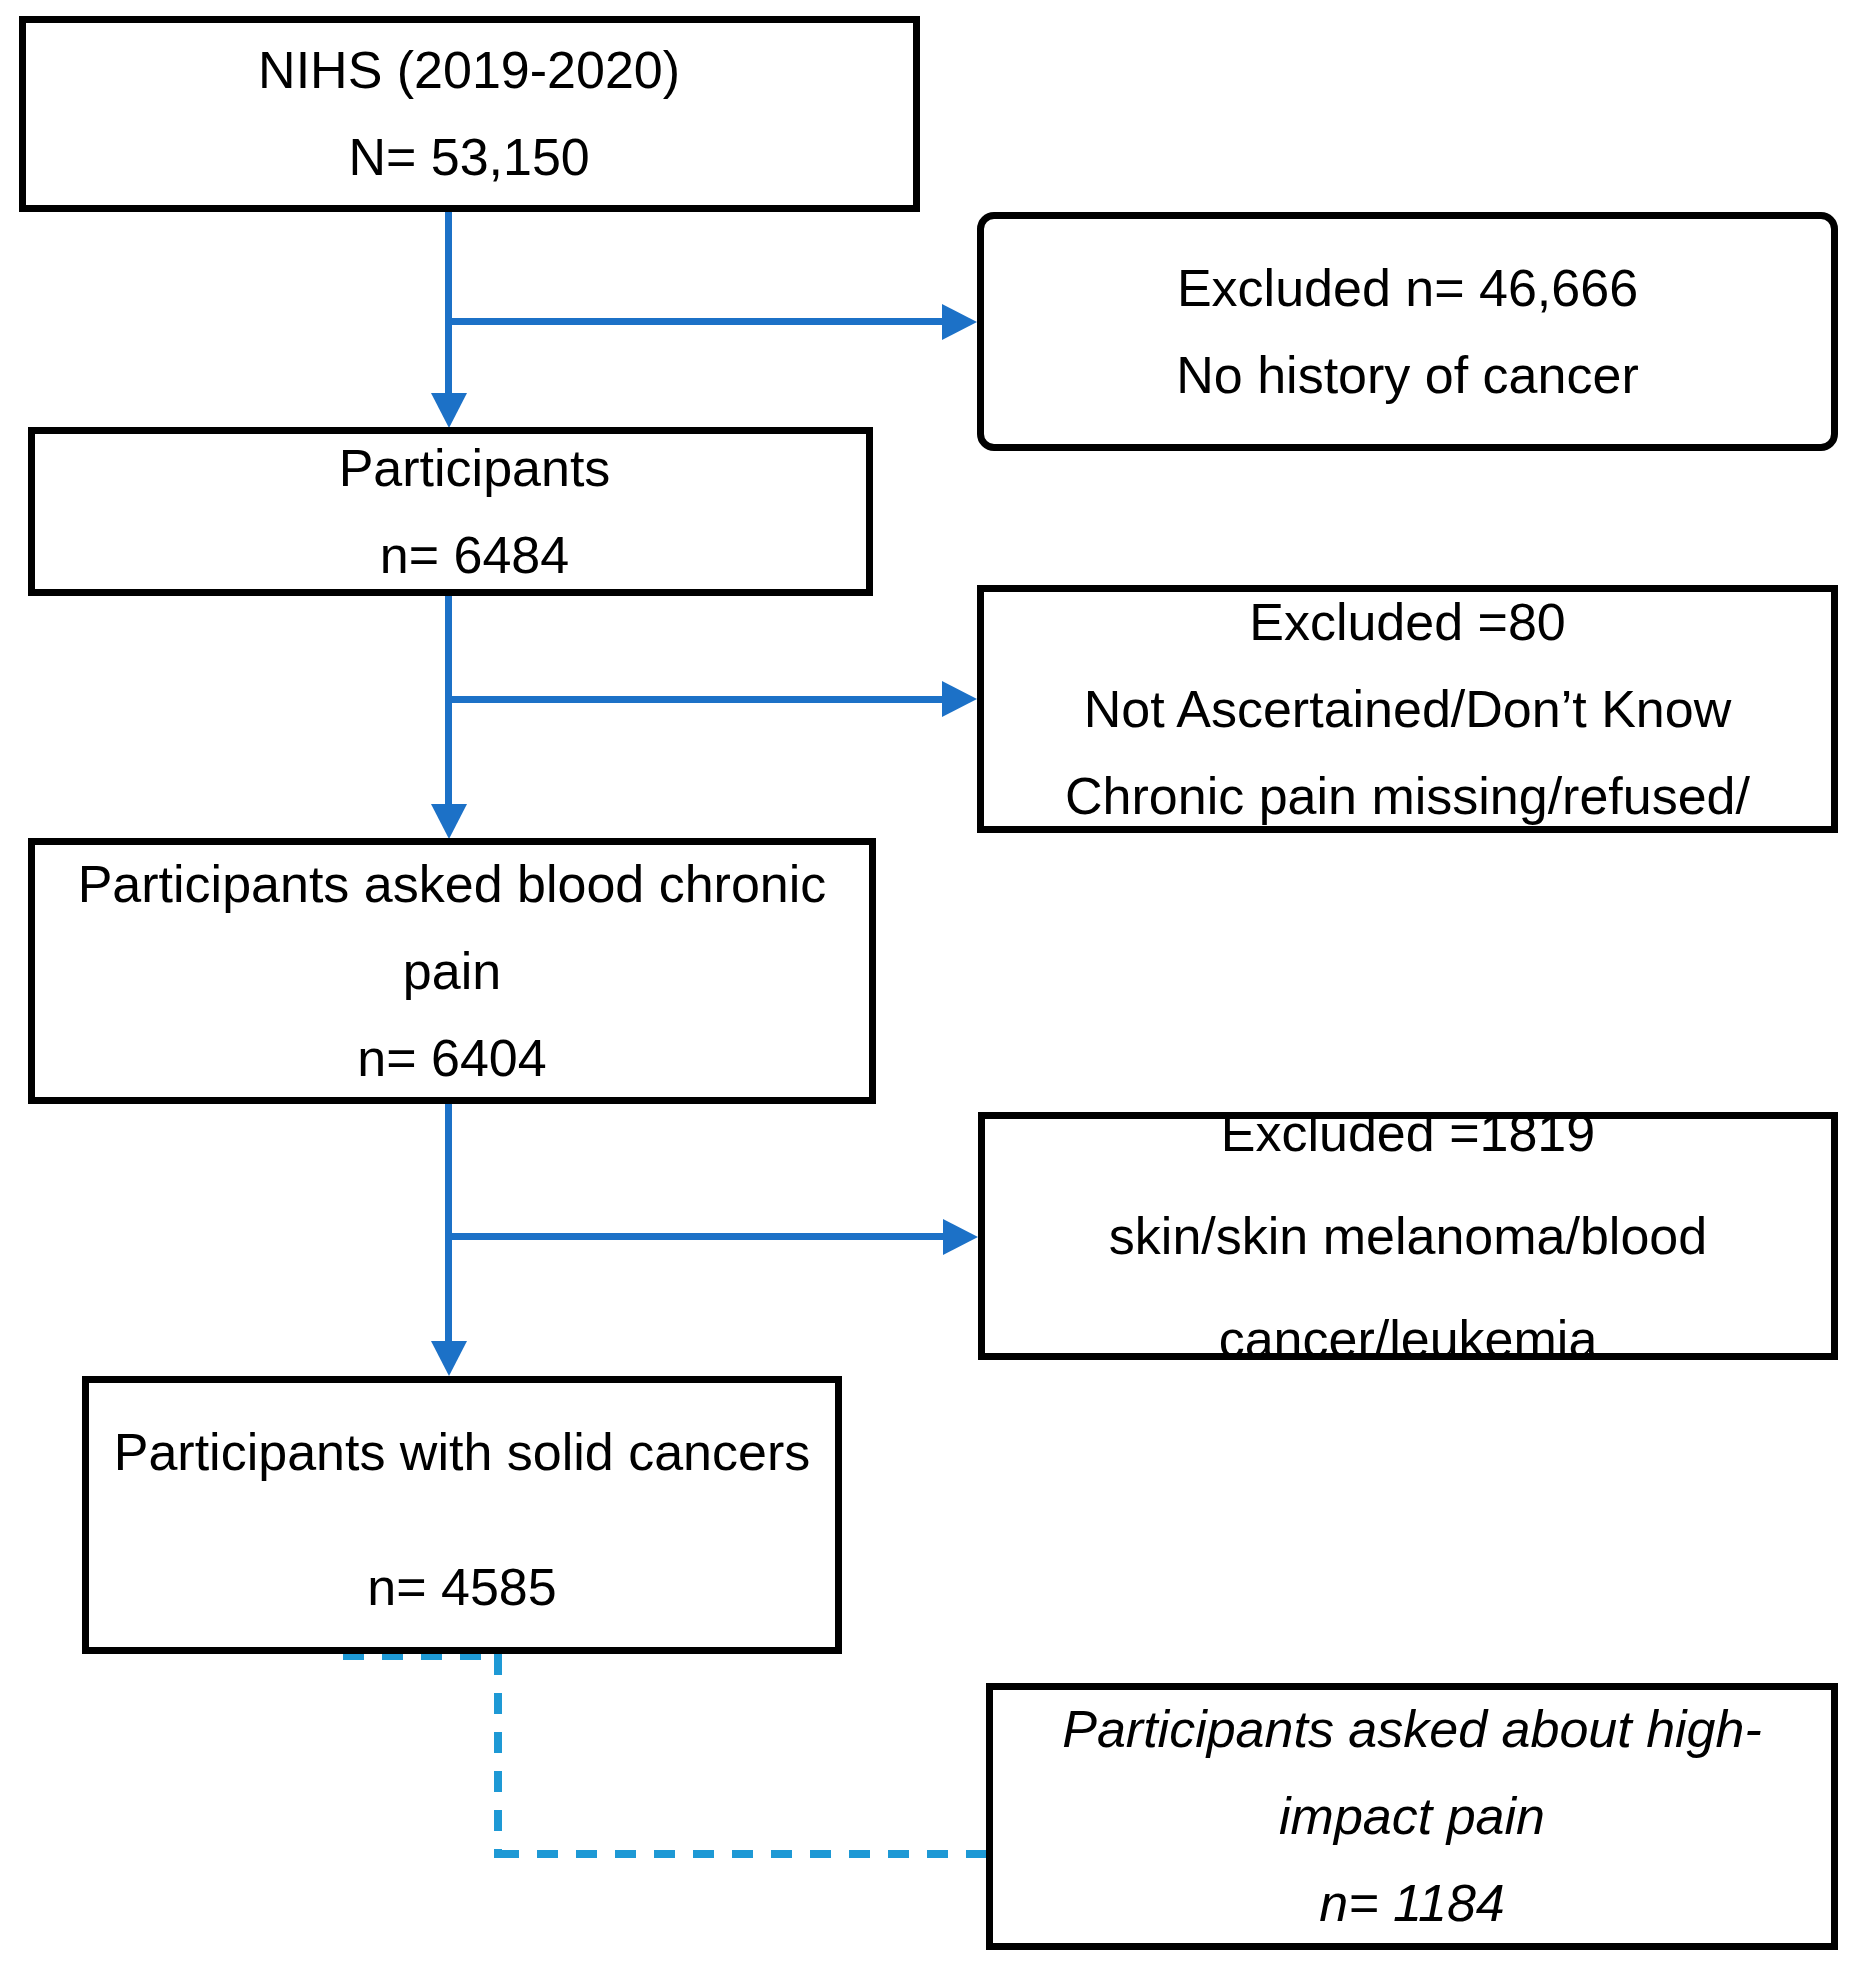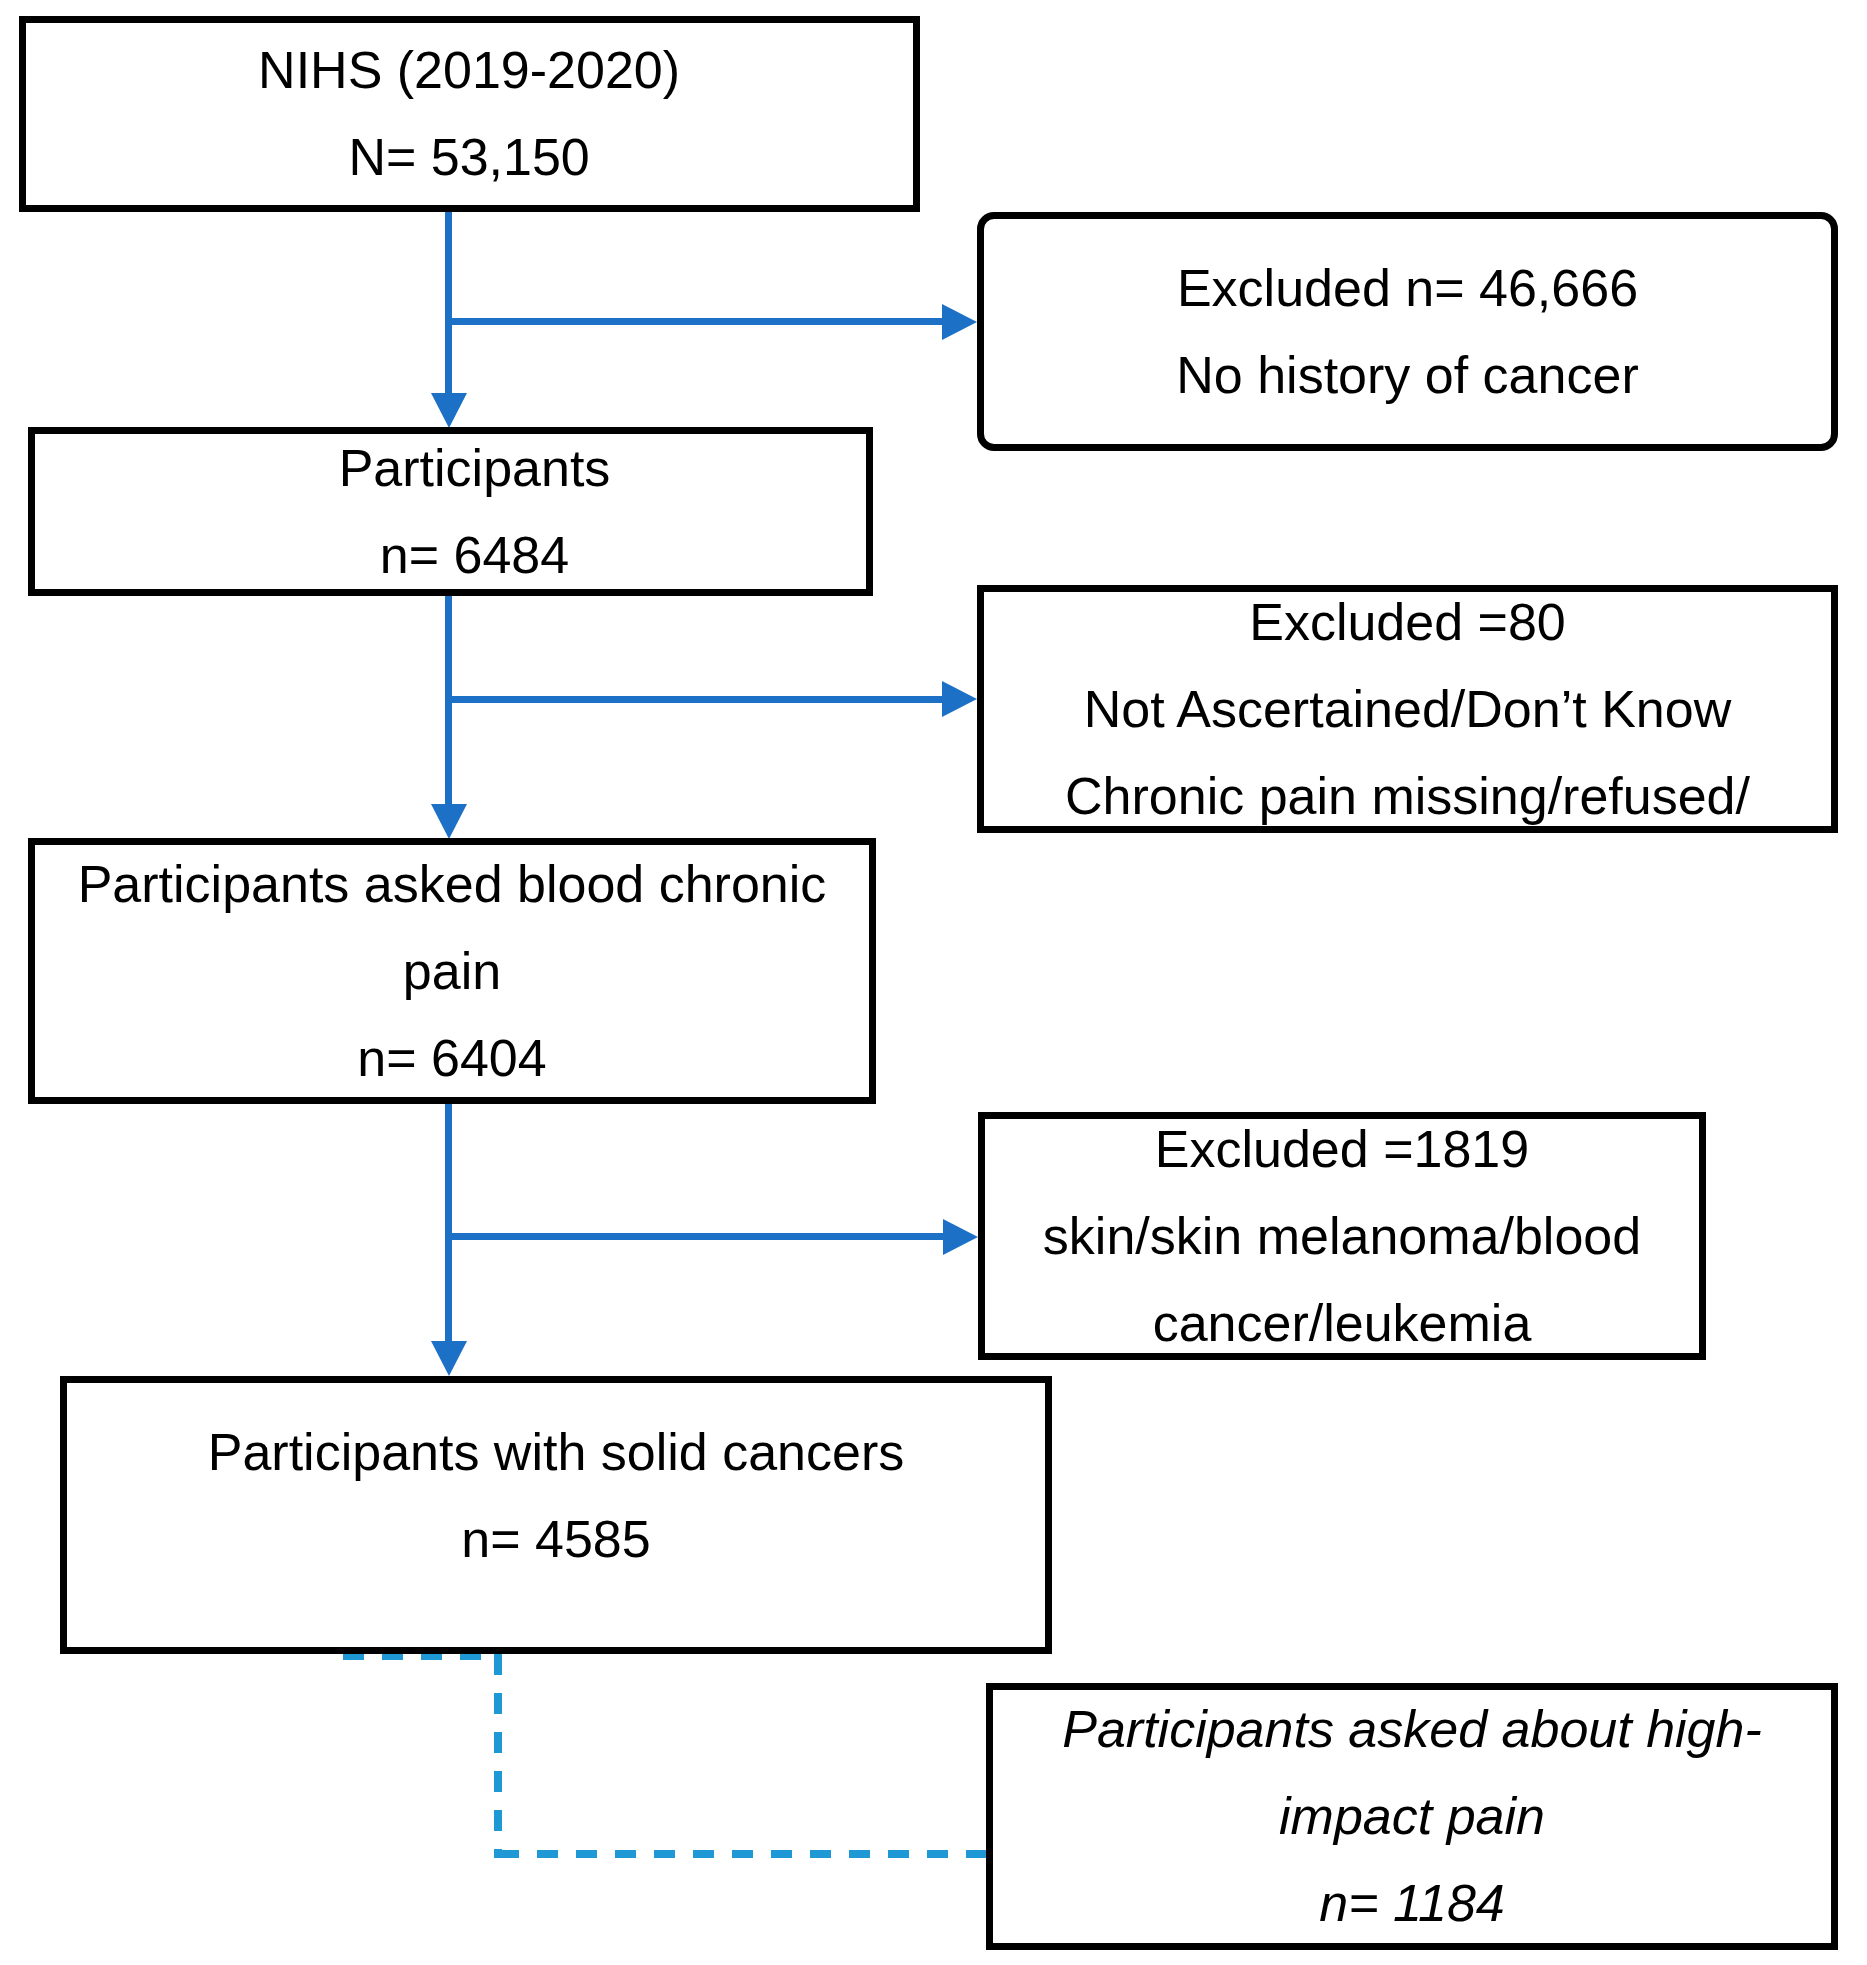--- a/index.html
+++ b/index.html
@@ -79,22 +79,22 @@
       var(--dashed, #1E99D5) 0 21px, transparent 21px 39px);
     z-index: 0;
   }
 
   
   #box-nihs        { left: 18.6px;   top: 15.5px;   width: 901px; height: 196px; }
   #ex-nocancer     { left: 977px; top: 212px;  width: 861px; height: 239px; border-radius: 17px; }
   #box-participants{ left: 28px;   top: 427px;  width: 845px; height: 169px; padding-left: 48px; }
   #ex-chronic      { left: 977px; top: 585px;  width: 861px; height: 248px; }
   #box-chronic     { left: 28px;   top: 838px; width: 848px; height: 266px; }
-  #ex-skin         { left: 978px; top: 1112px; width: 728px; height: 248px; }
-  #box-solid       { left: 60px;  top: 1376px; width: 992px; height: 278px; }
+  #ex-skin         { left: 978px; top: 1112px; width: 860px; height: 248px; gap: 16px; }
+  #box-solid       { left: 82px;  top: 1376px; width: 760px; height: 278px; gap: 48px; }
   #box-highimpact  { left: 986px; top: 1683px; width: 852px; height: 267px; font-style: italic; }
 
   #v1      { left: 445px; top: 211px;  height: 184px; }
   #v1-head { left: 431px; top: 393px; }
   #h1      { left: 448px; top: 318px;  width: 497px; }
   #h1-head { left: 942px; top: 304px; }
 
   #v2      { left: 445px; top: 595px;  height: 211px; }
   #v2-head { left: 431px; top: 804px; }
   #h2      { left: 448px; top: 696px; width: 497px; }

